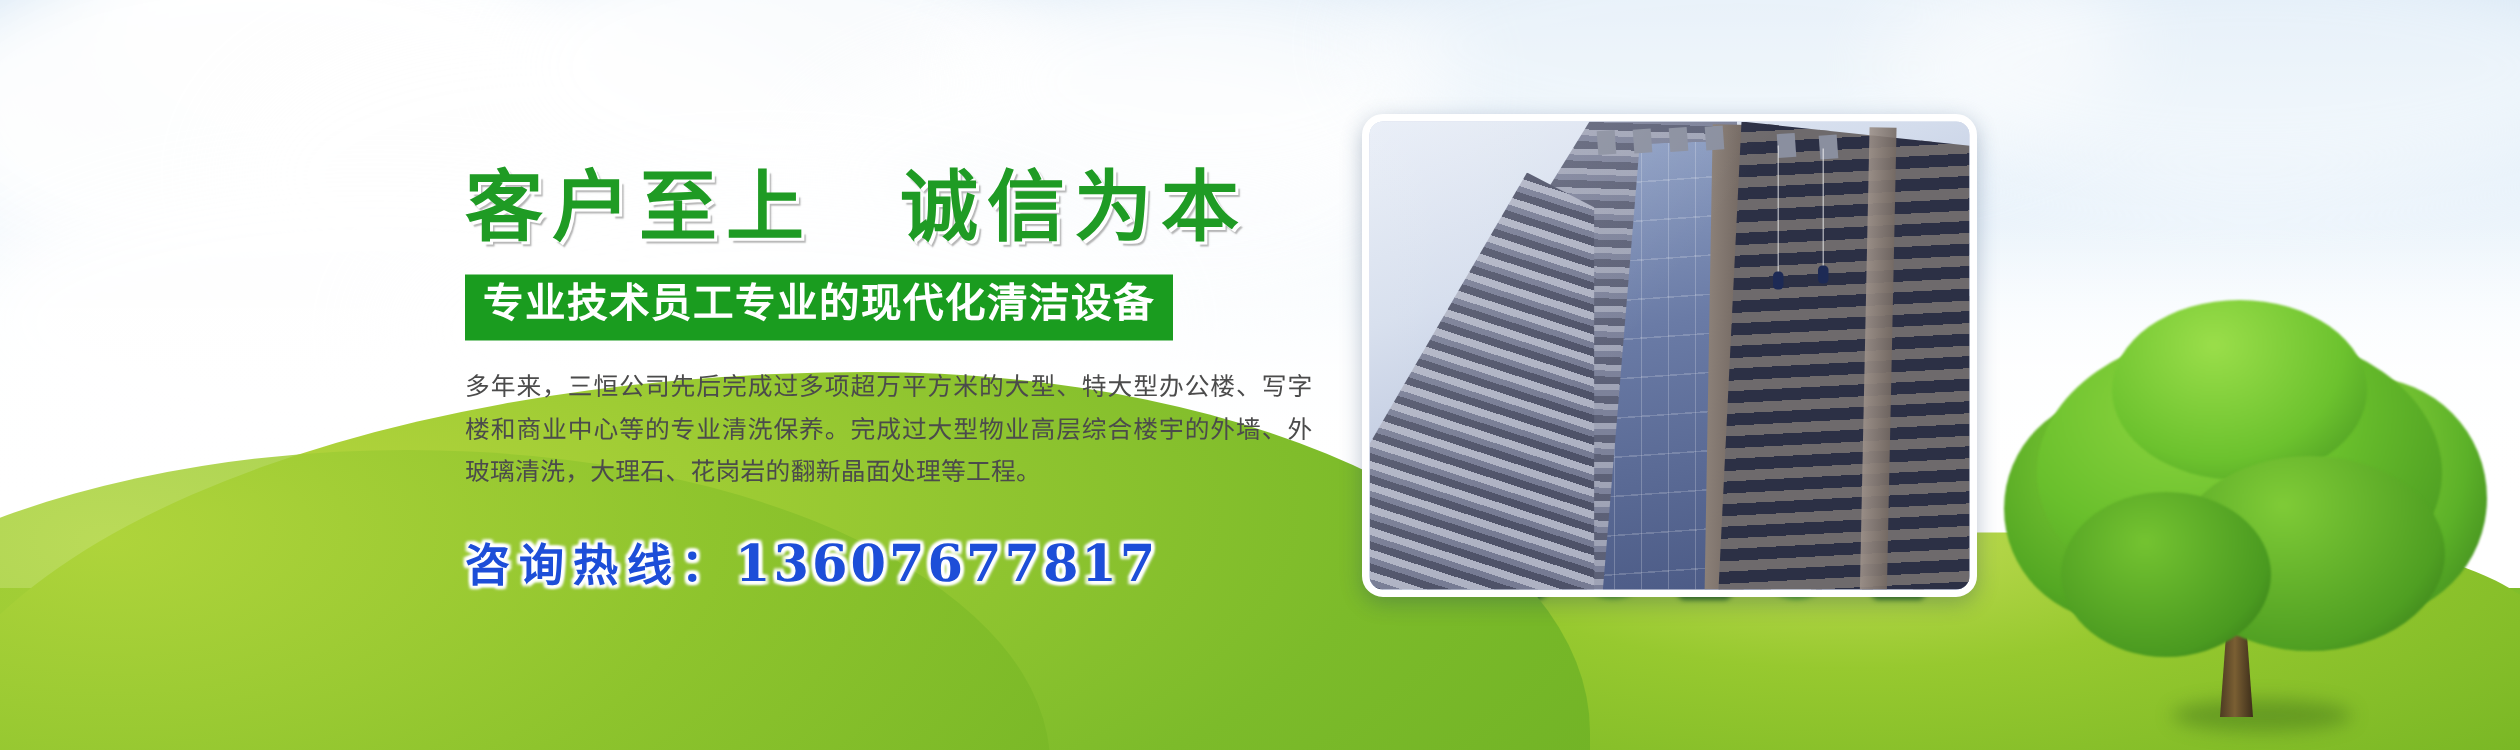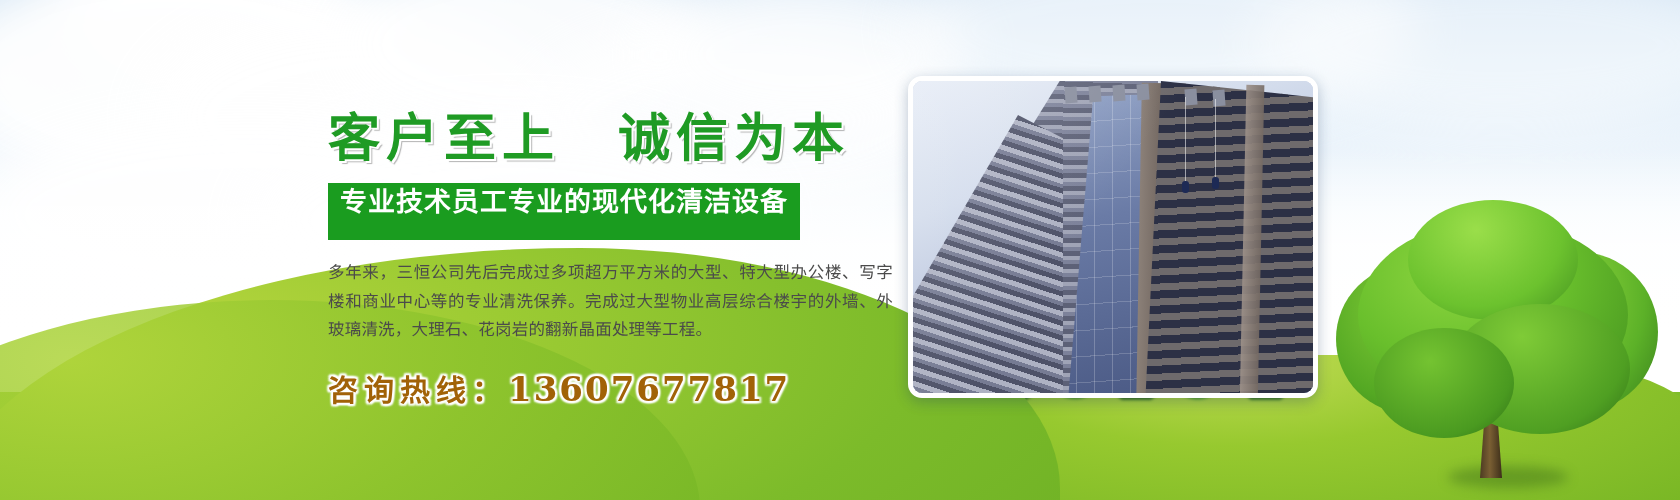--- a/index.html
+++ b/index.html
@@ -189,21 +189,21 @@
   
   .worker{position:absolute;width:7px;height:12px;border-radius:3px;background:#1d2a55;}
   .rope{position:absolute;width:1px;background:rgba(255,255,255,.55);}
   .photo-gloss{
     position:absolute;inset:0;
     background:linear-gradient(125deg,rgba(255,255,255,.18) 0%,rgba(255,255,255,0) 45%);
     pointer-events:none;
   }
 
   
-  .content{position:absolute;left:328px;top:96px;width:580px;}
+  .content{position:absolute;left:310px;top:96px;width:580px;}
 
   .headline{
     font-family:"DejaVu Serif","Liberation Serif",serif;
     font-weight:bold;
     font-size:52px;
     letter-spacing:6px;
     color:#1f9b24;
     margin:0 0 12px 0;
     white-space:pre;
     text-shadow:
@@ -212,41 +212,42 @@
       0 0 2px rgba(255,255,255,.9);
   }
 
   .subbar{
     display:inline-block;
     background:#1a9c1f;
     color:#ffffff;
     font-weight:bold;
     font-size:27px;
     letter-spacing:1px;
-    padding:5px 12px 24px 12px;
+    padding:5px 12px 11px 12px;
     margin:0 0 18px 0;
     white-space:nowrap;
     line-height:1.05;
   }
 
   .para{
     margin:0;
     color:#4b4b4b;
     font-size:16.5px;
     line-height:1.72;
     letter-spacing:.2px;
     max-width:565px;
     text-align:justify;
+    font-family:Liberation Mono, monospace;
   }
 
   .hotline{
     margin-top:22px;
     font-family:"DejaVu Serif","Liberation Serif",serif;
     font-weight:bold;
-    color:#a16207;
+    color:#1d4ed8;
     font-size:34px;
     letter-spacing:3px;
     line-height:1.42;
     text-shadow:
       -2px 0 2px #fff, 2px 0 2px #fff, 0 -2px 2px #fff, 0 2px 2px #fff,
       -2px -2px 2px #fff, 2px 2px 2px #fff, -2px 2px 2px #fff, 2px -2px 2px #fff;
     white-space:nowrap;
   }
   .hotline .label{letter-spacing:6px;font-size:30px;}
   .hotline .num{letter-spacing:2px;}

